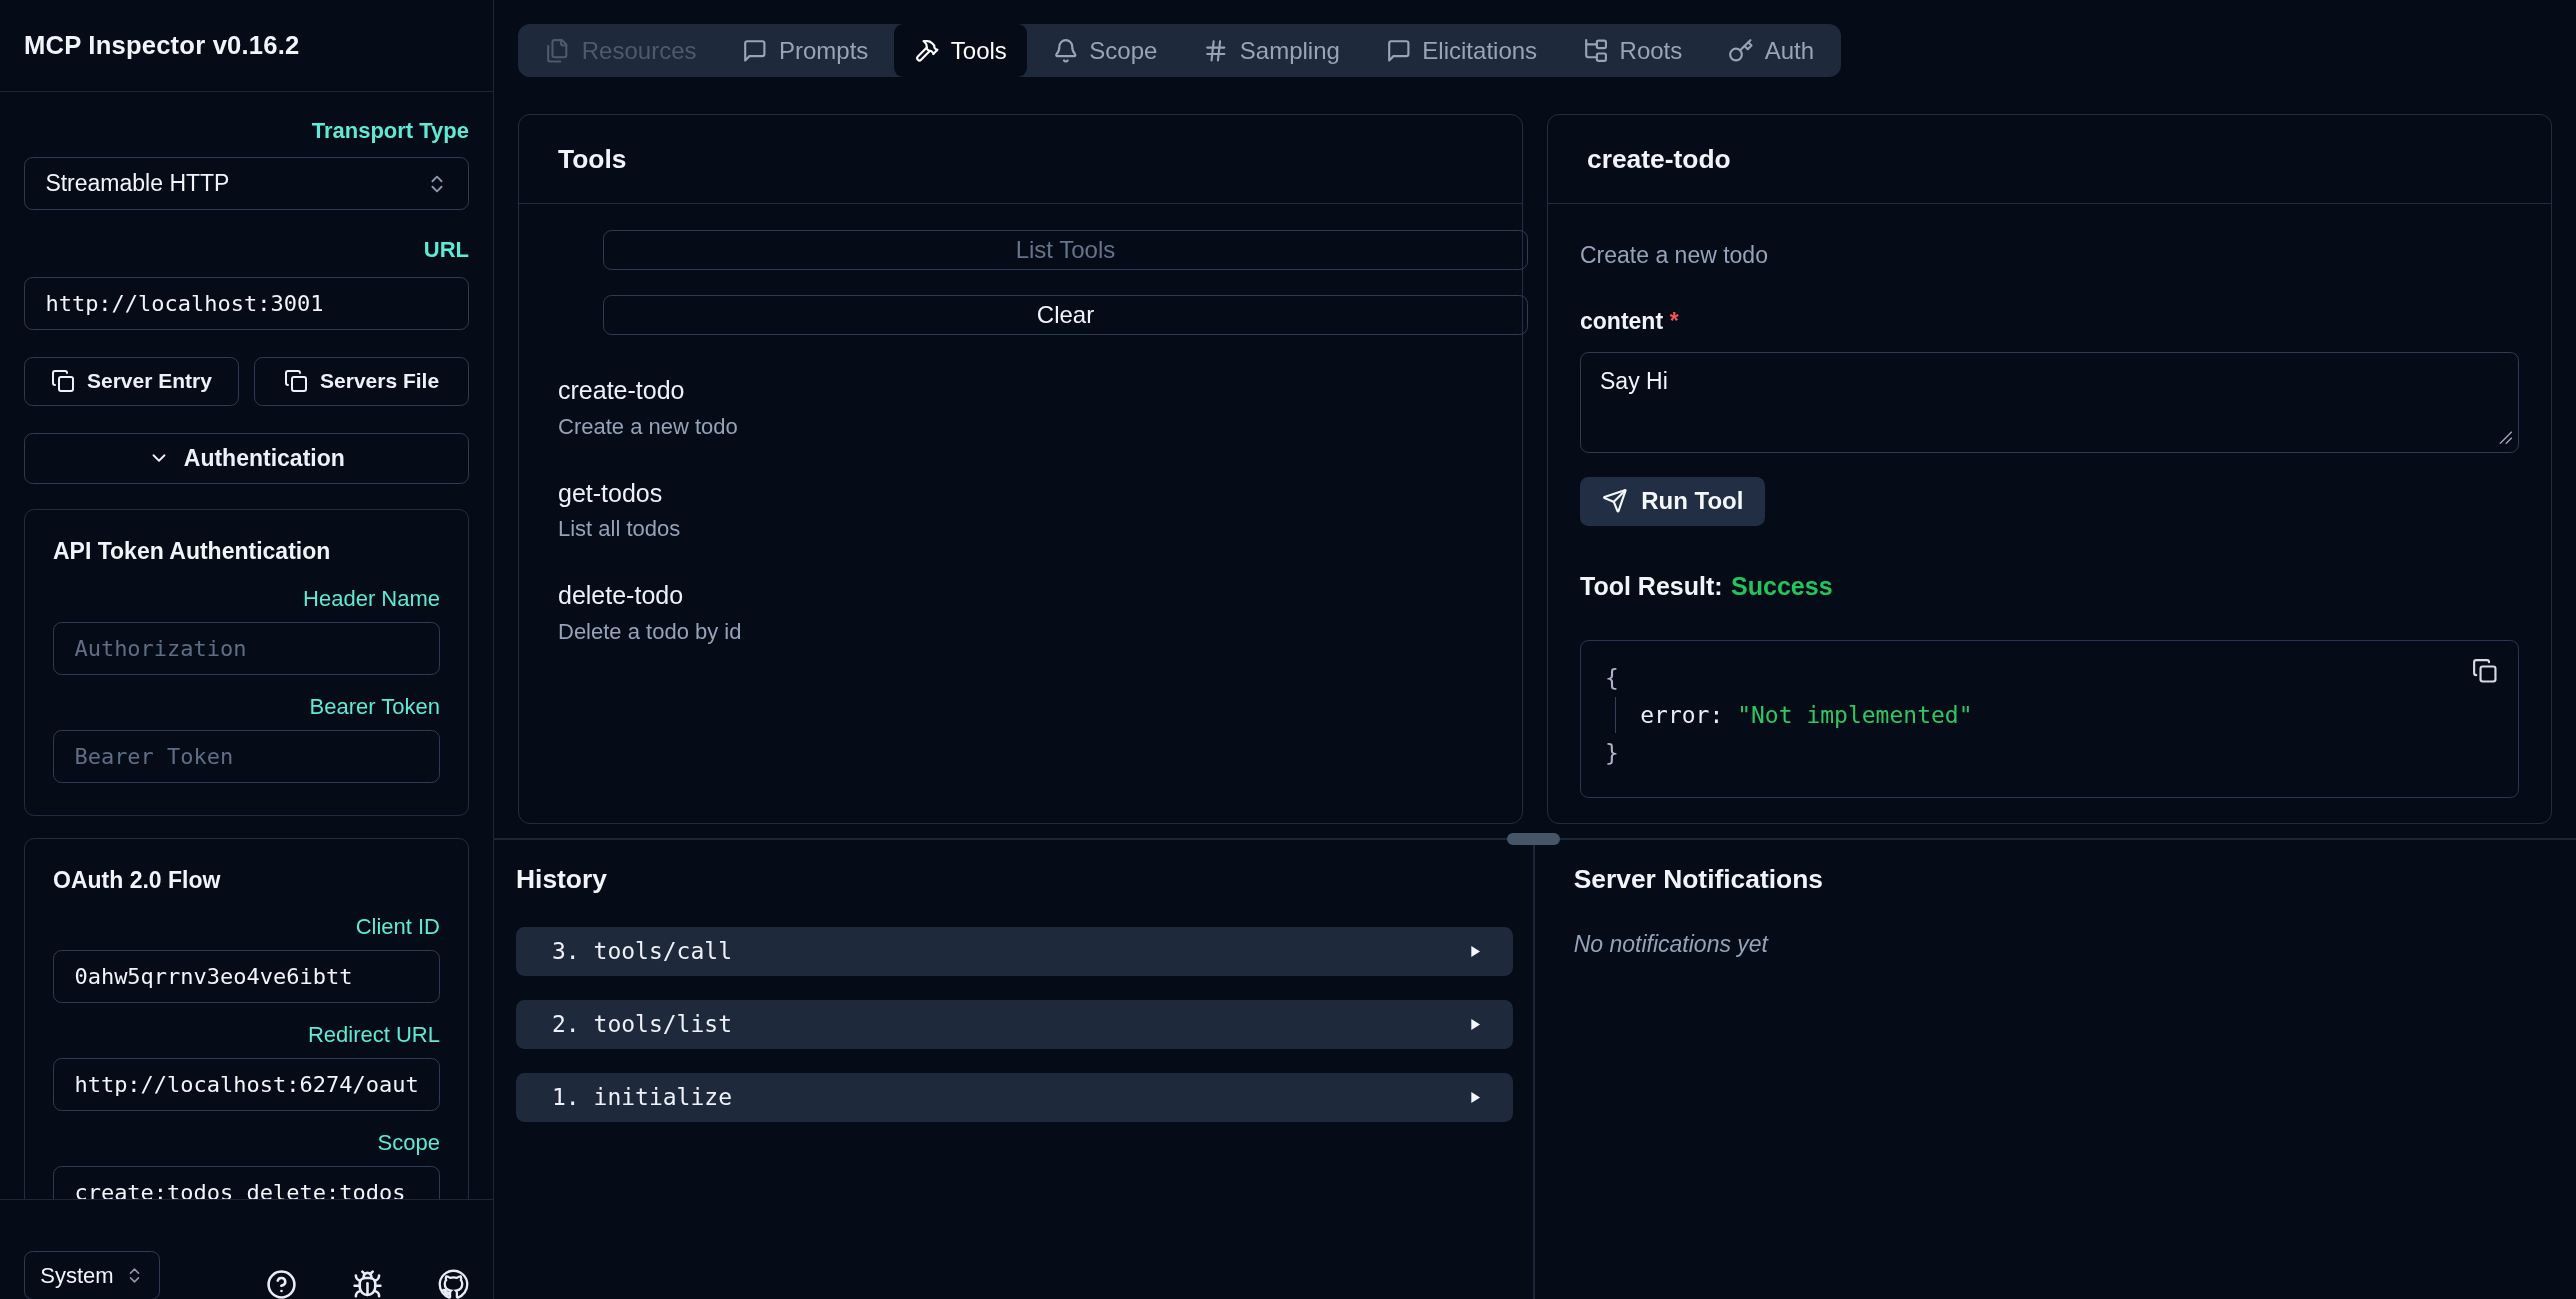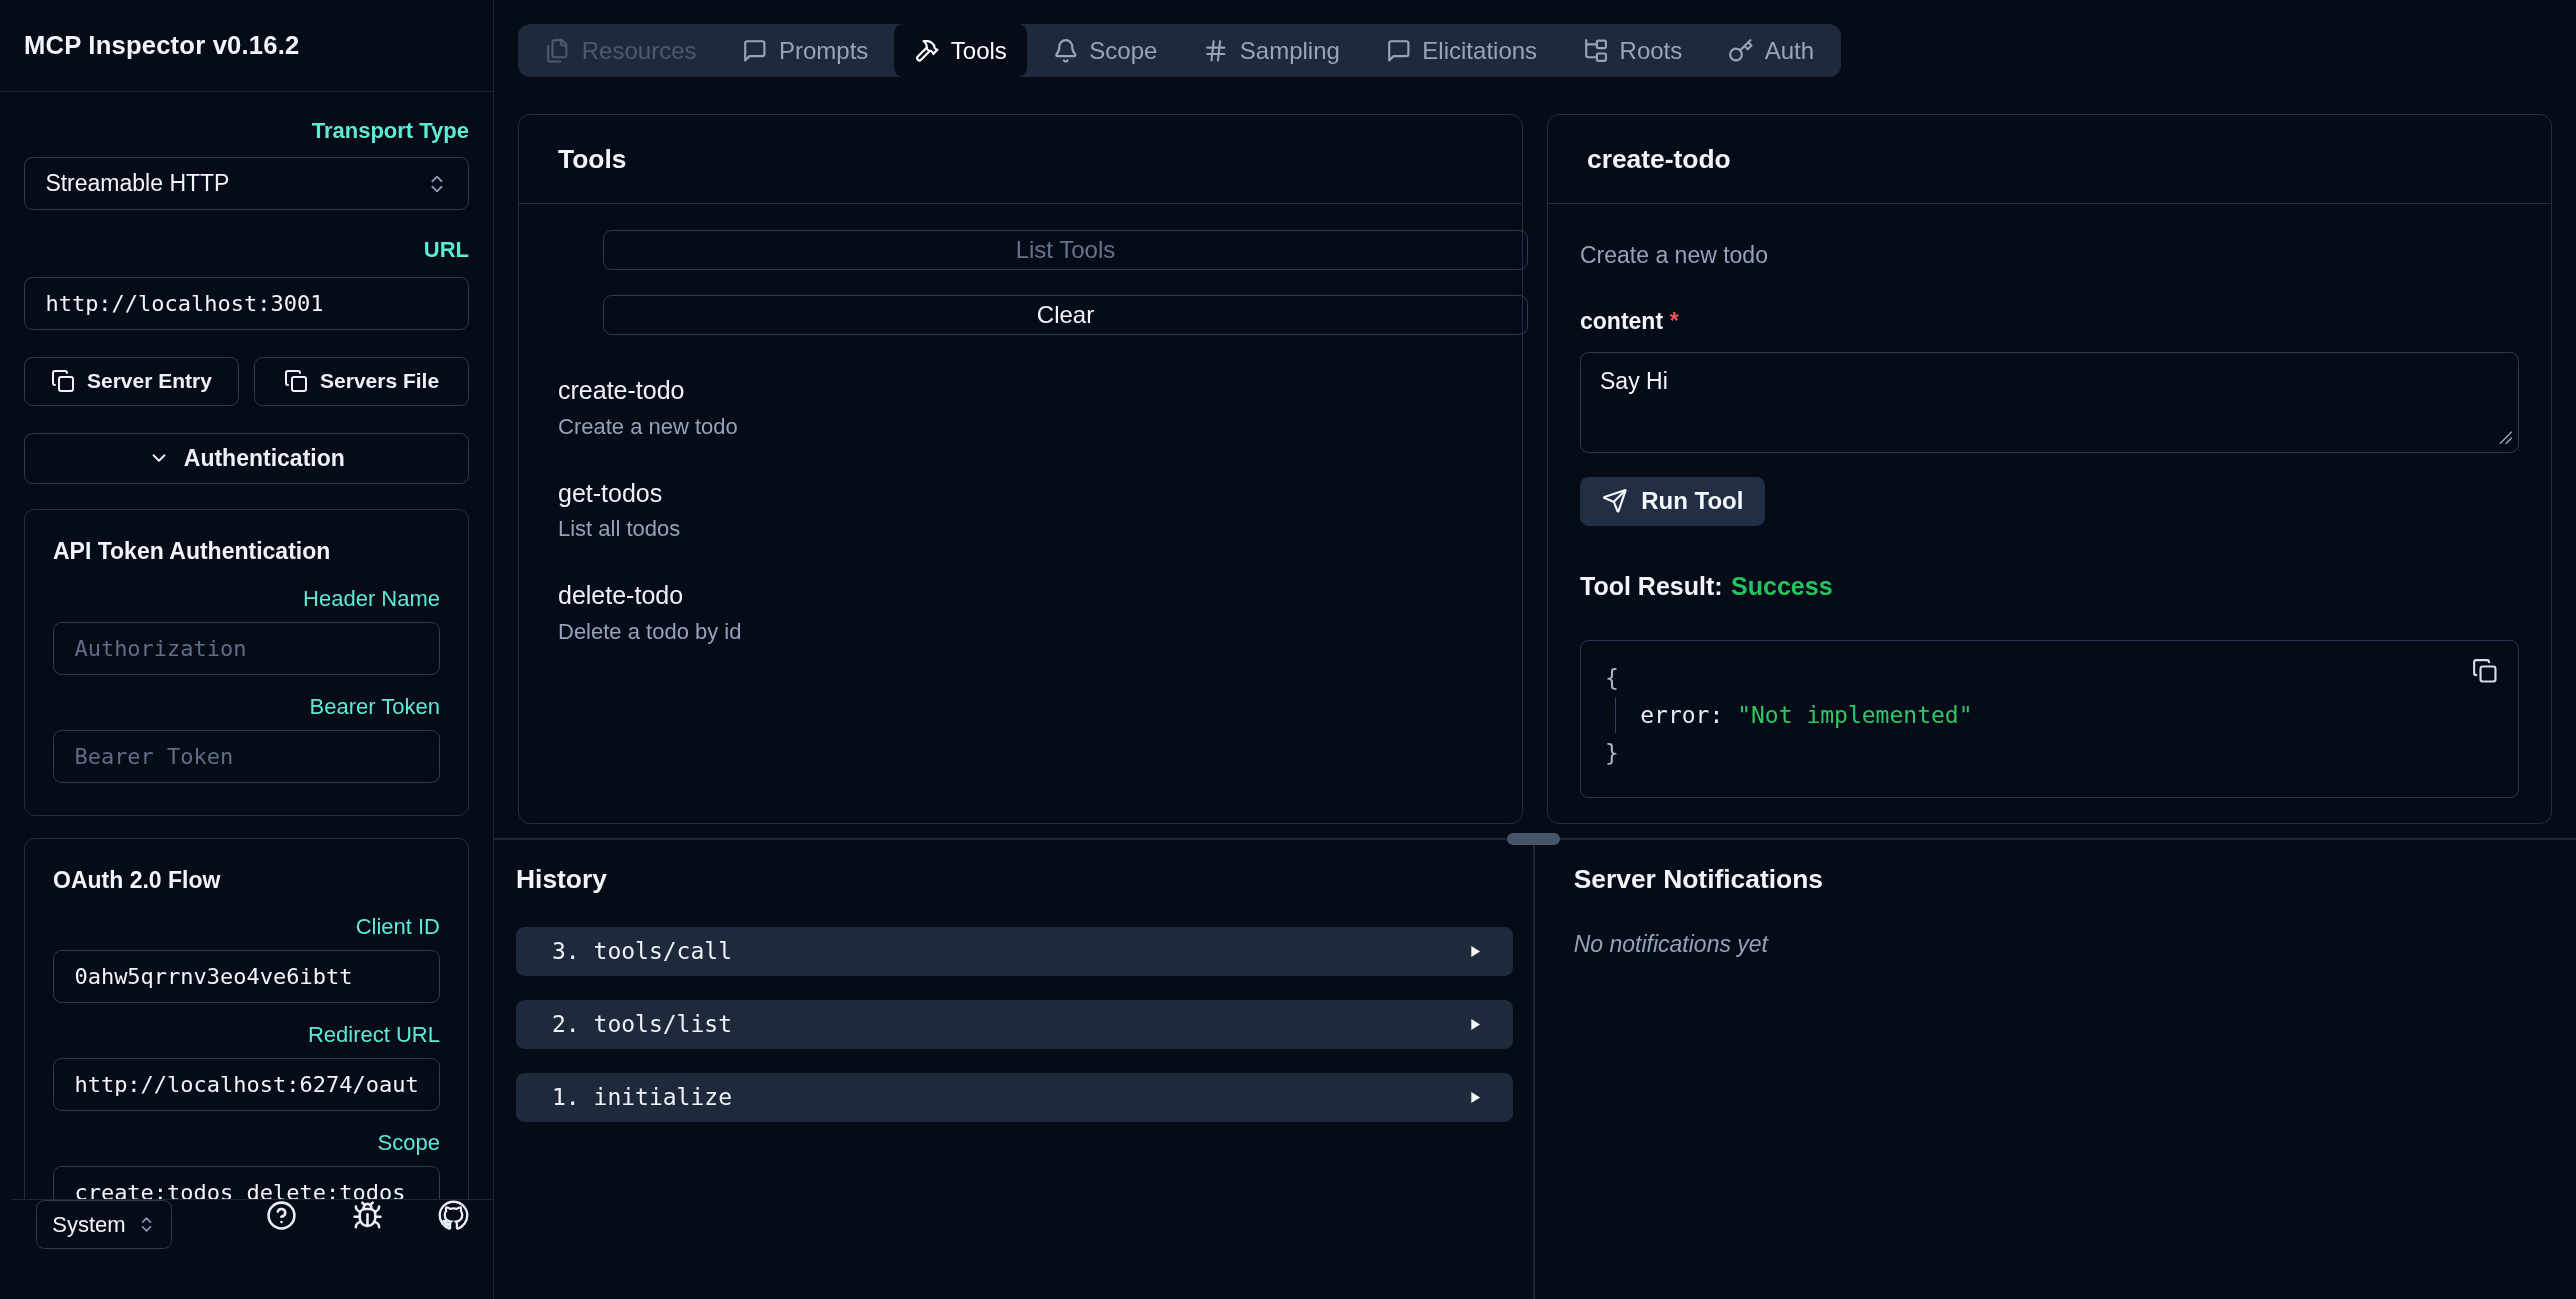--- a/index.html
+++ b/index.html
@@ -39,21 +39,21 @@
   .auth-toggle {
     width:100%; height:51px; border:1.7px solid #2e3b52; border-radius:8.5px; background:transparent;
     color:#eef2f8; font-size:23px; font-weight:600; font-family:inherit;
     display:flex; align-items:center; justify-content:center; gap:13.6px; cursor:pointer; margin-bottom:25.6px;
   }
   .side-card { border:1.7px solid #232e44; border-radius:10.2px; padding:28px; margin-bottom:22px; }
   .side-card h3 { font-size:23px; font-weight:700; margin-bottom:20.4px; }
   .side-card .field-label { font-weight:500; margin-bottom:10.2px; }
   .side-card .group { margin-bottom:19px; }
   .side-card .group:last-child { margin-bottom:3.4px; }
-  .sidebar-footer { border-top:1.7px solid #1c2637; height:101px; display:flex; align-items:flex-start; padding:0 24px;margin-left:12px; }
+  .sidebar-footer { border-top:1.7px solid #1c2637; height:101px; display:flex; align-items:flex-end; padding:0 24px; }
   .theme-select {
     width:136px; height:49px; border:1.7px solid #2e3b52; border-radius:8.5px;
     display:flex; align-items:center; justify-content:space-between; padding:0 15.3px;
     font-size:22px; color:#f1f5f9; cursor:pointer;
   }
   .footer-icons { margin-left:auto; display:flex; gap:55px; align-items:center; color:#e8edf5; }
   .footer-icons a { color:inherit; display:block; cursor:pointer; }
 
   
   .main { flex:1; display:flex; flex-direction:column; }

